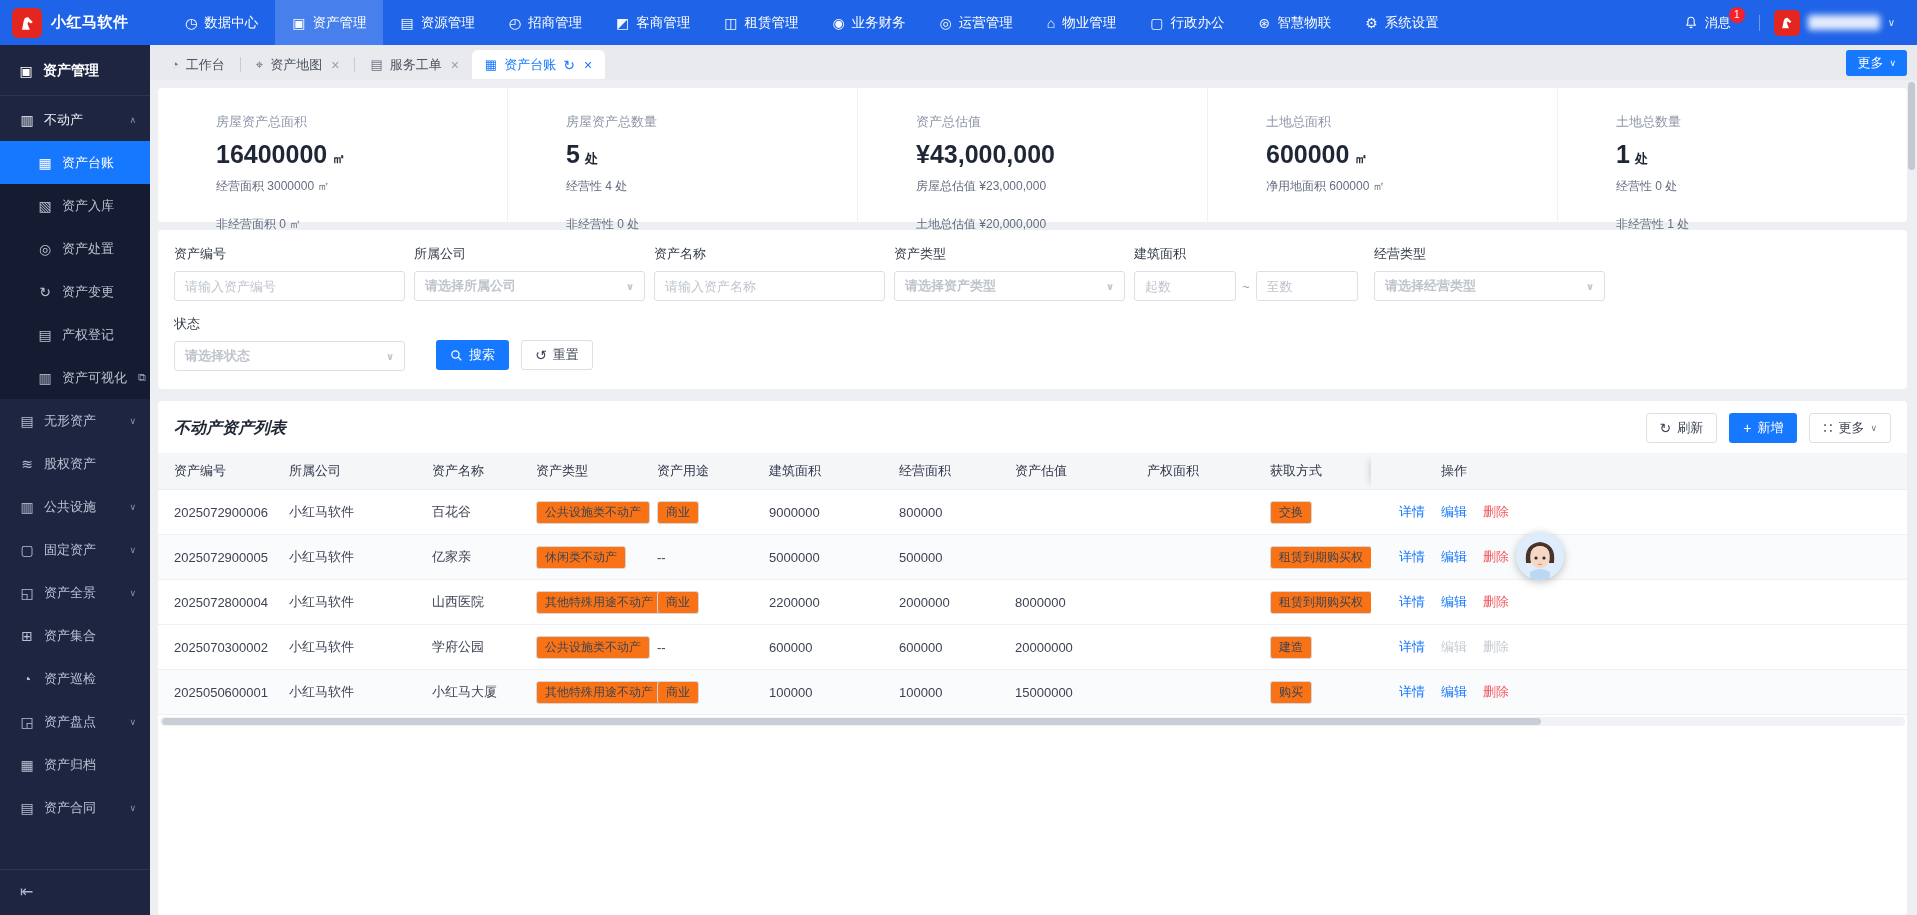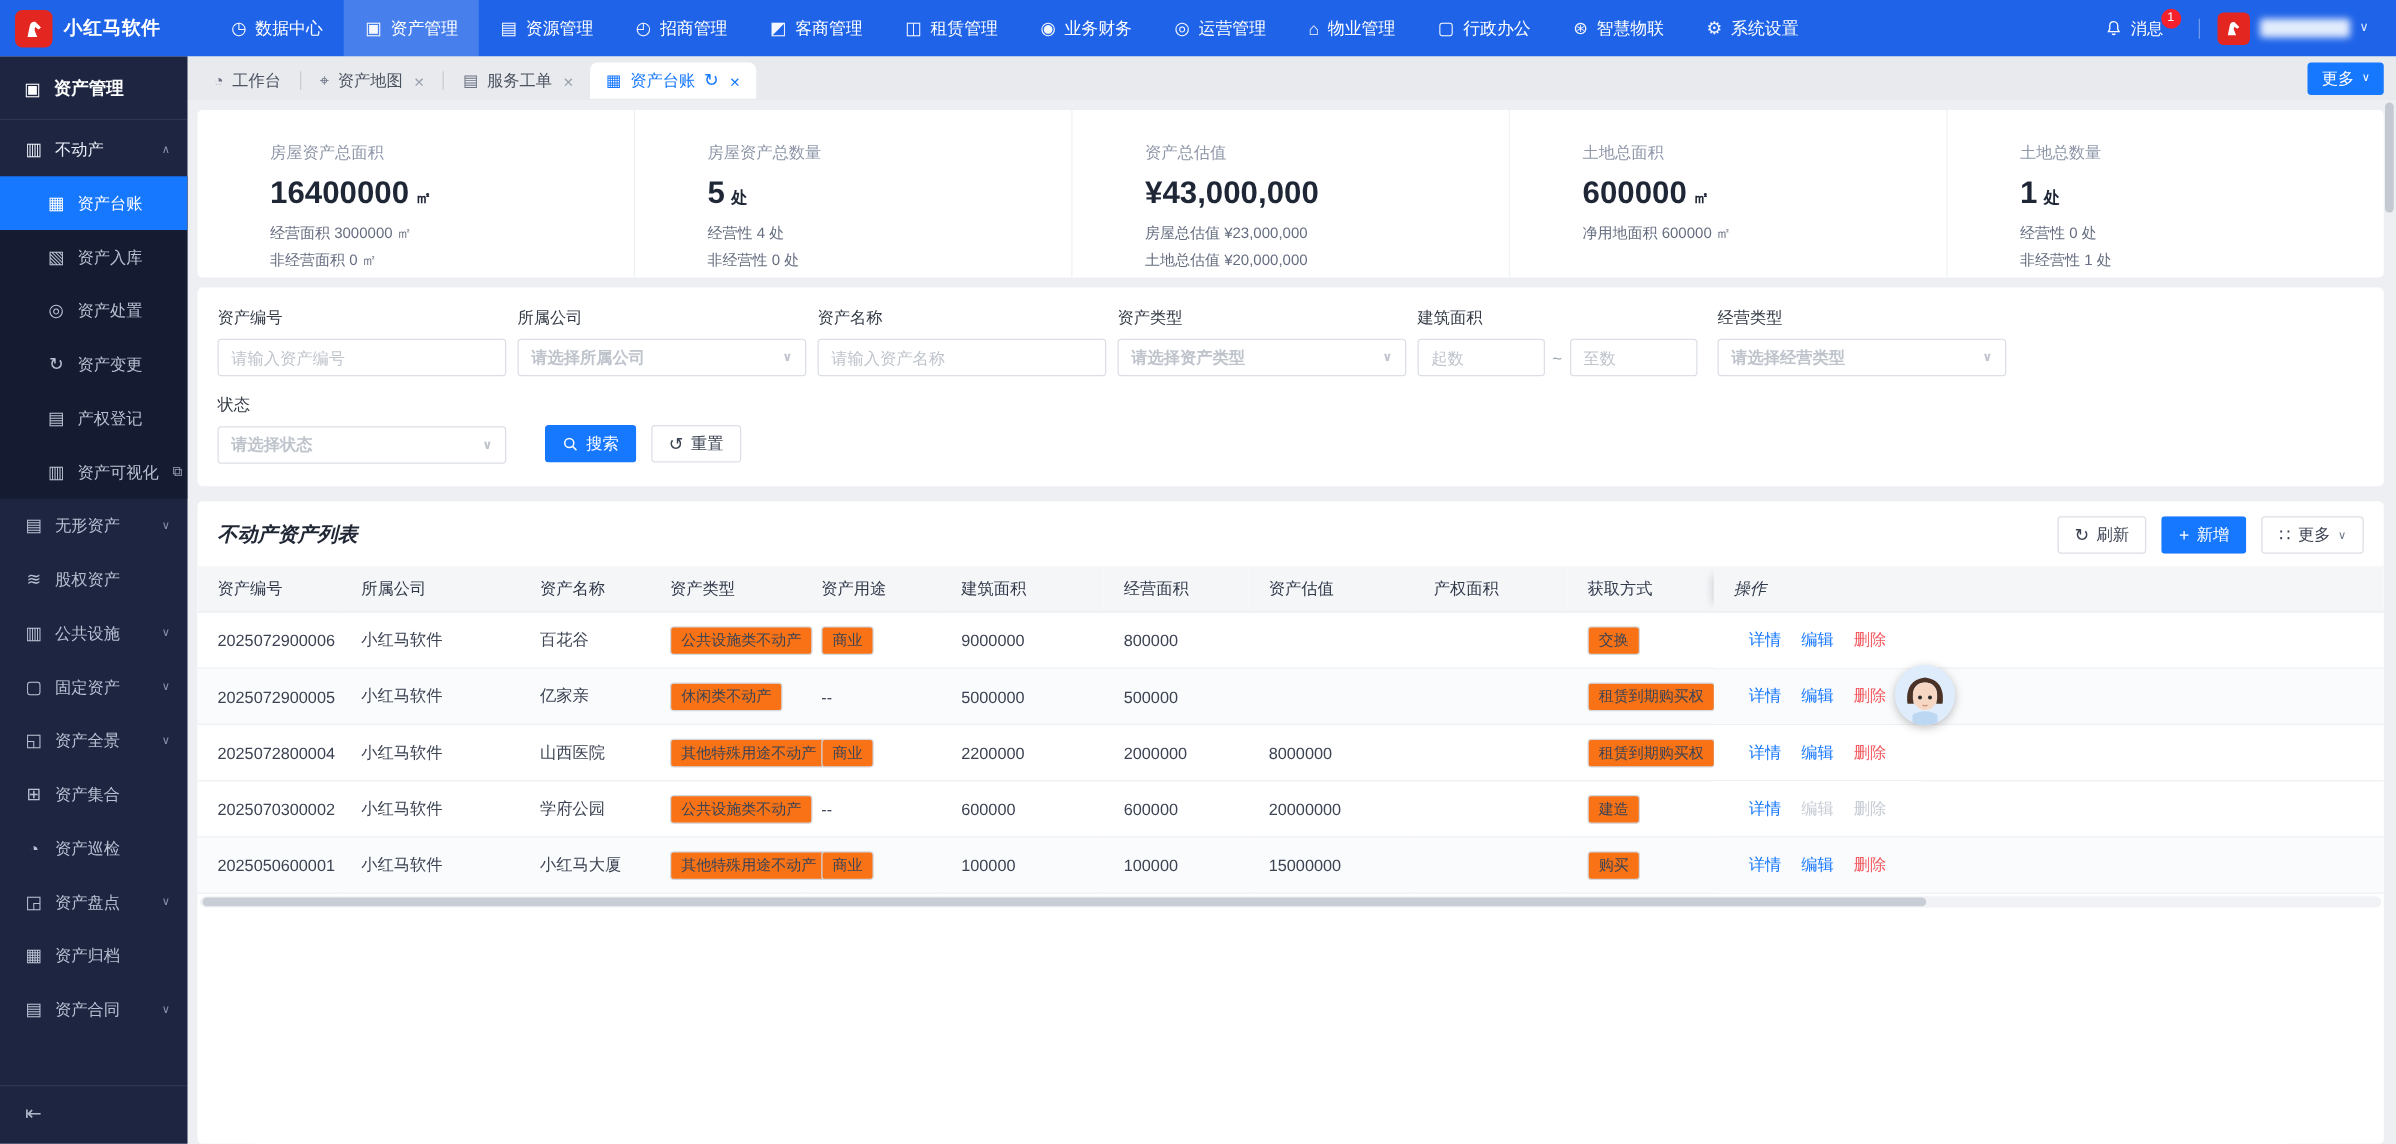--- a/index.html
+++ b/index.html
@@ -54,21 +54,21 @@
   .content { position:absolute; left:150px; top:80px; right:0; bottom:0; background:#edeff3; padding:8px 10px 0 8px; display:flex; flex-direction:column; overflow:hidden;}
   .card { background:#fff; border-radius:4px;}
   
   .stats { height:134px; display:flex;}
   .stat-col { flex:1; padding:25px 10px 0 58px; border-right:1px solid #eff1f5;}
   .stat-col:last-child { border-right:none;}
   .stat-label { color:#8e96a8; font-size:13px;}
   .stat-value { margin-top:9px; color:#1f2737; font-size:25px; font-weight:bold; display:flex; align-items:baseline; gap:5px;}
   .stat-unit { font-size:13px; font-weight:bold;}
   .stat-sub { color:#646c7f; font-size:12px; margin-top:9px;}
-  .stat-sub + .stat-sub { margin-top:5px;}
+  .stat-sub + .stat-sub { margin-top:21px;}
   
   .filters { margin-top:8px; padding:15px 16px 18px; }
   .f-row { display:flex; gap:9px;}
   .f-row + .f-row { margin-top:14px;}
   .field { width:231px;}
   .field label { display:block; color:#333a45; margin-bottom:8px;}
   .field input, .select { width:100%; height:30px; border:1px solid #dcdfe6; border-radius:3px; padding:0 10px; font-size:13px; color:#333; background:#fff; outline:none;}
   .field input::placeholder { color:#bfc4cc;}
   .select { display:flex; align-items:center; justify-content:space-between; cursor:pointer;font-weight:bold;}
   .select .ph { color:#bfc4cc;}
@@ -82,21 +82,21 @@
   .btn-plain { background:#fff; border-color:#dcdfe6; color:#3c4353;}
   .btn .ico { font-size:14px; line-height:1;}
   .btn svg { width:13px; height:13px;}
   
   .table-card { margin-top:12px; flex:1; display:flex; flex-direction:column; overflow:hidden;}
   .list-head { display:flex; align-items:center; padding:12px 16px 10px;}
   .list-title { font-size:16px; font-weight:bold; color:#1f2634;font-style:italic;}
   .list-actions { margin-left:auto; display:flex; gap:12px;}
   table { border-collapse:collapse; table-layout:fixed; width:100%;}
   th { background:#f5f6f8; text-align:left; font-weight:500; color:#30394a; padding:9px 16px; font-size:13px; border-bottom:1px solid #e9ecf1;}
-  th.center { font-style:italic;}
+  th.center { text-align:center;}
   td { padding:0 16px; height:45px; border-bottom:1px solid #edf0f4; color:#3c4353; font-size:13px; background:#fff;}
   tr.even td { background:#fafbfc;}
   .tag { display:inline-block; padding:2px 8px; border:1px solid #d3d7de; border-radius:3px; font-size:12px; color:#3c4353; background:#f97316; white-space:nowrap;}
   td.op-cell { text-align:center; box-shadow:-7px 0 8px -7px rgba(16,24,40,.22); position:relative;}
   th.op-col { box-shadow:-7px 0 8px -7px rgba(16,24,40,.22);}
   .lnk { color:#1677ff; cursor:pointer; margin:0 8px; white-space:nowrap;}
   .lnk.danger { color:#f2595f;}
   .lnk.disabled { color:#c6cbd4; cursor:not-allowed;}
   .hbar { margin:2px 2px 0; height:9px; background:#f1f2f5; border-radius:5px; position:relative;}
   .hthumb { position:absolute; left:2px; top:1px; height:7px; width:79%; background:#c9cdd5; border-radius:4px; cursor:pointer;}

